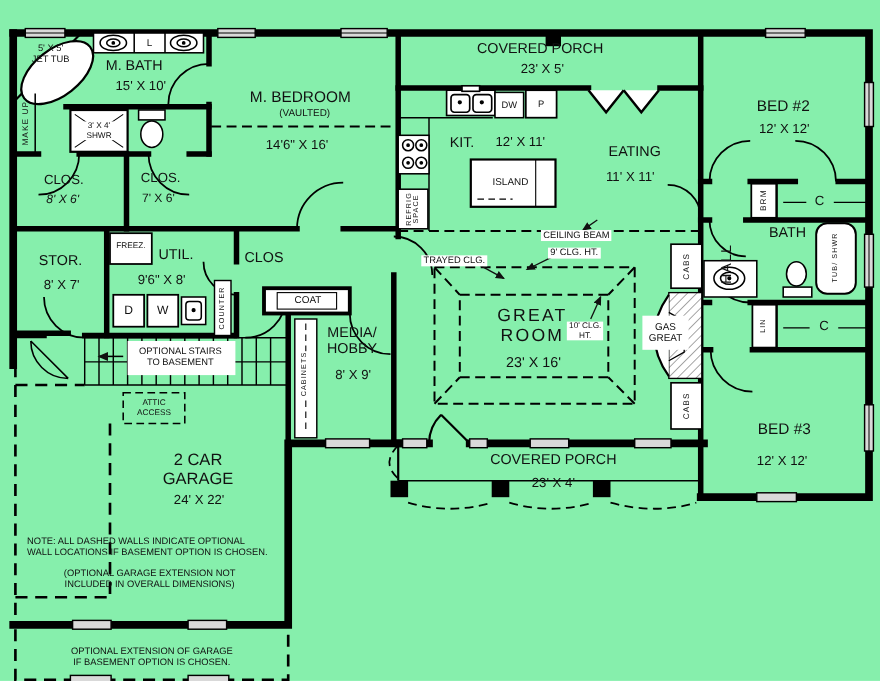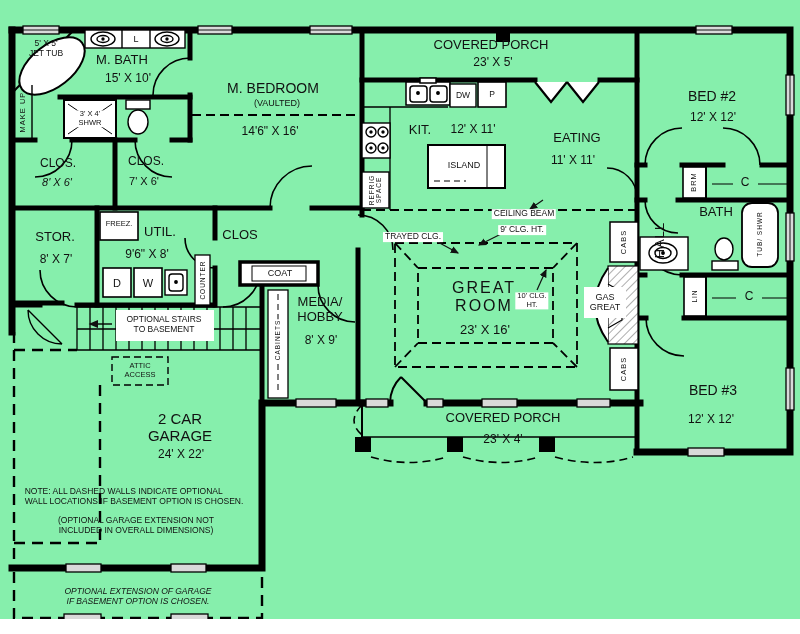--- a/index.html
+++ b/index.html
@@ -351,19 +351,19 @@
 TO BASEMENT</div>
 <div class="lbl f7" style="left:140px;top:371px;">ATTIC
 ACCESS</div>
 <div class="lbl f15" style="left:180px;top:427px;">2 CAR
 GARAGE</div>
 <div class="lbl f12" style="left:181px;top:455px;">24' X 22'</div>
 <div class="lbl f8" style="left:134px;top:497px;text-align:left;">NOTE:  ALL DASHED WALLS INDICATE OPTIONAL
 WALL LOCATIONS IF BASEMENT OPTION IS CHOSEN.</div>
 <div class="lbl f8" style="left:136px;top:526px;">(OPTIONAL GARAGE EXTENSION NOT
 INCLUDED IN OVERALL DIMENSIONS)</div>
-<div class="lbl f8" style="left:138px;top:597px;font-style:italic;">OPTIONAL EXTENSION OF GARAGE
+<div class="lbl f8" style="left:138px;top:597px;">OPTIONAL EXTENSION OF GARAGE
 IF BASEMENT OPTION IS CHOSEN.</div>
 
 <div class="lbl f13" style="left:503px;top:418px;">COVERED PORCH</div>
 <div class="lbl f12" style="left:503px;top:440px;">23' X 4'</div>
 
 </div>
 
 </body></html>

